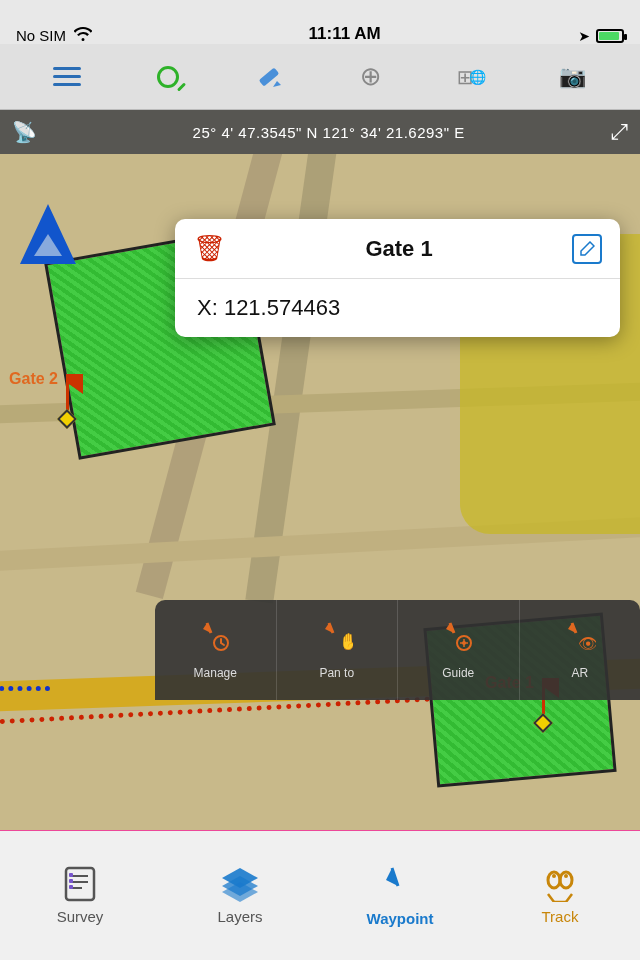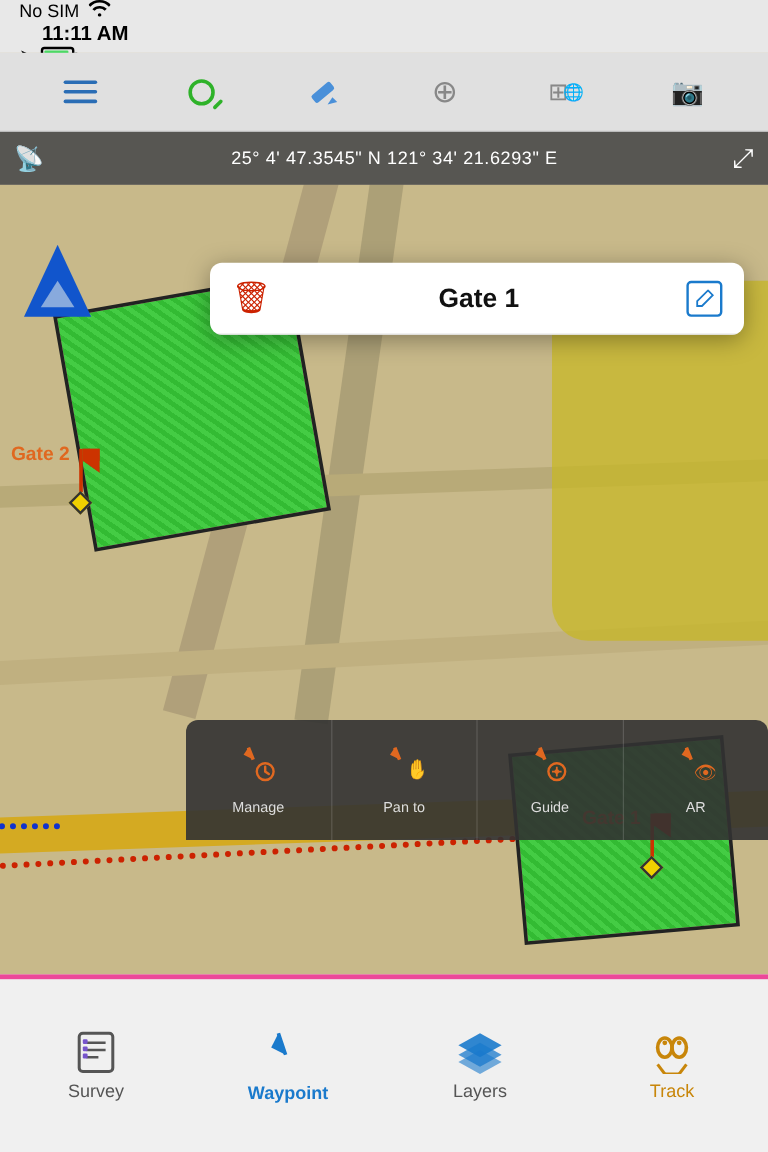--- a/index.html
+++ b/index.html
@@ -2,22 +2,22 @@
 <html><head>
   <meta charset="utf-8">
   <meta name="viewport" content="width=640px">
   <style>
     * { margin: 0; padding: 0; box-sizing: border-box; }
     body { width: 640px; height: 960px; overflow: hidden; font-family: -apple-system, 'Helvetica Neue', sans-serif; background: #d4c9a8; position: relative; }
 
     
     #status-bar {
       position: absolute; top: 0; left: 0; right: 0; height: 44px;
-      background: #e8e8e8; display: flex; align-items: flex-start; justify-content: space-between;
-      padding: 0 16px; z-index: 100; flex-direction: column;
+      background: #e8e8e8; display: flex; align-items: flex-end; justify-content: space-between;
+      padding: 0 16px; z-index: 100;
     }
     .status-left { display: flex; align-items: center; gap: 8px; font-size: 15px; font-weight: 500; color: #000; }
     .status-center { font-size: 17px; font-weight: 600; color: #000; margin-left: 19px; }
     .status-right { display: flex; align-items: center; gap: 6px; }
     .battery-icon { display: inline-block; width: 28px; height: 14px; border: 2px solid #000; border-radius: 3px; position: relative; }
     .battery-icon::after { content: ''; position: absolute; right: -5px; top: 3px; width: 3px; height: 6px; background: #000; border-radius: 1px; }
     .battery-fill { position: absolute; left: 1px; top: 1px; bottom: 1px; width: 85%; background: #4cd964; border-radius: 1px; }
 
     
     #toolbar {
@@ -233,22 +233,22 @@
       gap: 6px; cursor: pointer;
       border-right: 1px solid rgba(255,255,255,0.15);
       padding: 8px 4px;
     }
     .wp-btn:last-child { border-right: none; }
     .wp-btn-icon { font-size: 26px; position: relative; }
     .wp-btn-label { color: #ddd; font-size: 12px; }
 
     
     #tab-bar {
-      position: absolute; bottom: 0; left: 0; right: 0; height: 148px;
-      background: #f0f0f0; border-top: 4px solid #ec4899;
+      position: absolute; bottom: 0; left: 0; right: 0; height: 130px;
+      background: #f0f0f0; border-top: 1px solid #ec4899;
       display: flex; align-items: center; justify-content: space-around;
       z-index: 200;
     }
     .tab-item {
       flex: 1; display: flex; flex-direction: column;
       align-items: center; justify-content: center;
       gap: 6px; cursor: pointer; padding: 10px 0;
     }
     .tab-label { font-size: 15px; color: #555; }
     .tab-label.active { color: #1a7acc; font-weight: 600; }
@@ -355,20 +355,21 @@
   <div id="popup-card">
     <div class="popup-header">
       <span class="trash-icon">🗑</span>
       <span class="popup-title">Gate 1</span>
       <div class="edit-icon">
         <svg width="16" height="16" viewBox="0 0 16 16">
           <path d="M11 1l4 4-9 9H2v-4L11 1z" stroke="#1a7acc" stroke-width="1.5" fill="none"></path>
         </svg>
       </div>
     </div>
+    <div class="popup-row">X: 121.574463</div>
   </div>
 
   <div id="waypoint-toolbar">
 
 
     <div class="wp-btn">
       <div class="wp-btn-icon">
         <svg width="32" height="32" viewBox="0 0 32 32">
           <line x1="8" y1="2" x2="12" y2="12" stroke="#e06820" stroke-width="3"></line>
           <polygon points="8,2 12,12 4,8" fill="#e06820"></polygon>
@@ -425,35 +426,35 @@
       <line x1="10" y1="10" x2="26" y2="10" stroke="#555" stroke-width="2"></line>
       <line x1="10" y1="16" x2="26" y2="16" stroke="#555" stroke-width="2"></line>
       <line x1="10" y1="22" x2="20" y2="22" stroke="#555" stroke-width="2"></line>
       <rect x="7" y="7" width="4" height="4" rx="1" fill="#7755cc" stroke="none"></rect>
       <rect x="7" y="13" width="4" height="4" rx="1" fill="#7755cc" stroke="none"></rect>
       <rect x="7" y="19" width="4" height="4" rx="1" fill="#7755cc" stroke="none"></rect>
     </svg>
     <span class="tab-label">Survey</span>
   </div>
 
-  <div class="tab-item active">
-    <svg width="36" height="40" viewBox="0 0 36 40">
-      <line x1="10" y1="4" x2="16" y2="22" stroke="#1a7acc" stroke-width="3"></line>
-      <polygon points="10,4 16,22 4,16" fill="#1a7acc"></polygon>
-    </svg>
-    <span class="tab-label active">Waypoint</span>
-  </div>
-
   <div class="tab-item">
     <svg width="40" height="36" viewBox="0 0 40 36">
       <polygon points="20,2 38,12 20,22 2,12" fill="#1a7acc" opacity="0.9"></polygon>
       <polygon points="20,16 38,26 20,36 2,26" fill="#1a7acc" opacity="0.6"></polygon>
       <polygon points="20,10 38,20 20,30 2,20" fill="#1a7acc" opacity="0.75"></polygon>
     </svg>
     <span class="tab-label">Layers</span>
+  </div>
+
+  <div class="tab-item active">
+    <svg width="36" height="40" viewBox="0 0 36 40">
+      <line x1="10" y1="4" x2="16" y2="22" stroke="#1a7acc" stroke-width="3"></line>
+      <polygon points="10,4 16,22 4,16" fill="#1a7acc"></polygon>
+    </svg>
+    <span class="tab-label active">Waypoint</span>
   </div>
 
   <div class="tab-item">
     <svg width="40" height="36" viewBox="0 0 40 36">
       <ellipse cx="14" cy="14" rx="6" ry="8" fill="none" stroke="#c8860a" stroke-width="3"></ellipse>
       <ellipse cx="26" cy="14" rx="6" ry="8" fill="none" stroke="#c8860a" stroke-width="3"></ellipse>
       <line x1="8" y1="28" x2="14" y2="36" stroke="#c8860a" stroke-width="2.5"></line>
       <line x1="32" y1="28" x2="26" y2="36" stroke="#c8860a" stroke-width="2.5"></line>
       <line x1="14" y1="36" x2="26" y2="36" stroke="#c8860a" stroke-width="2.5"></line>
       <circle cx="14" cy="10" r="2" fill="#c8860a"></circle>

